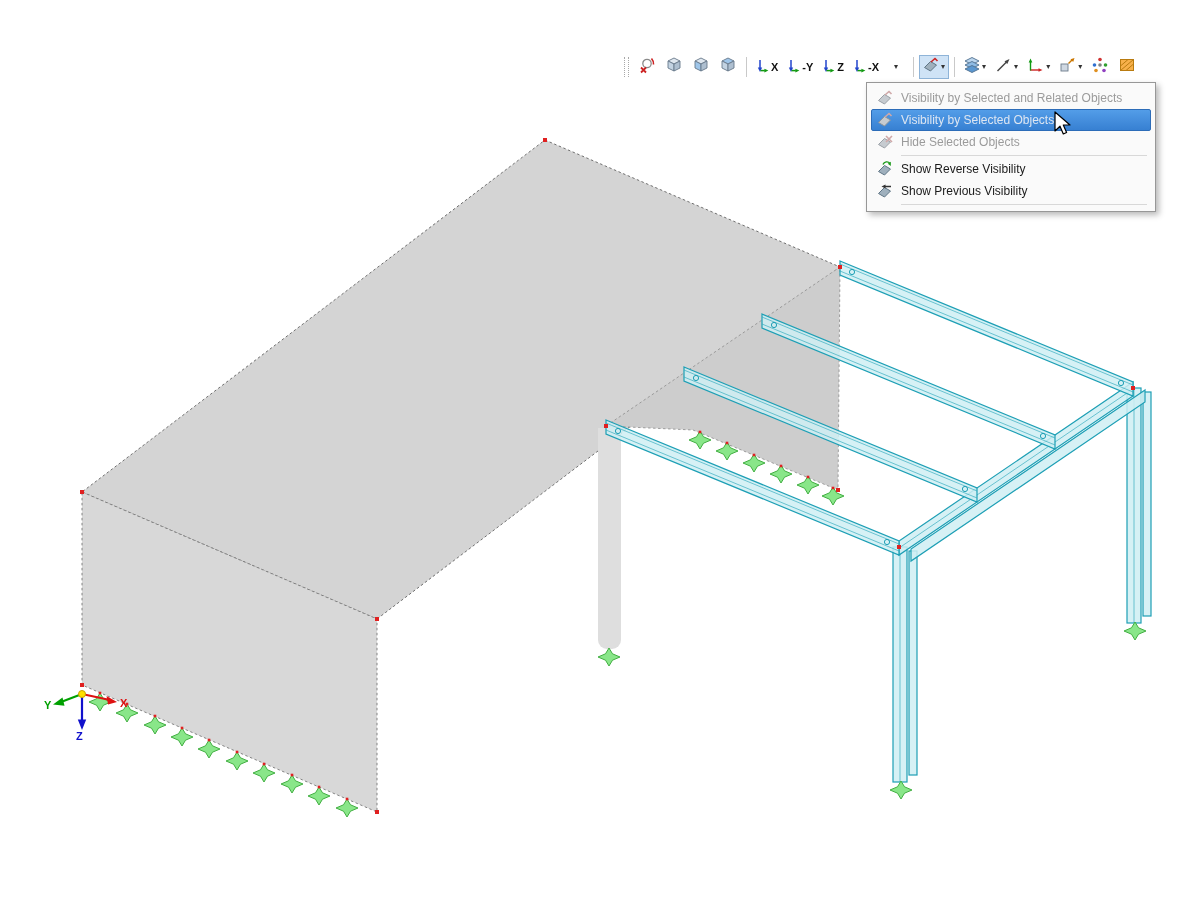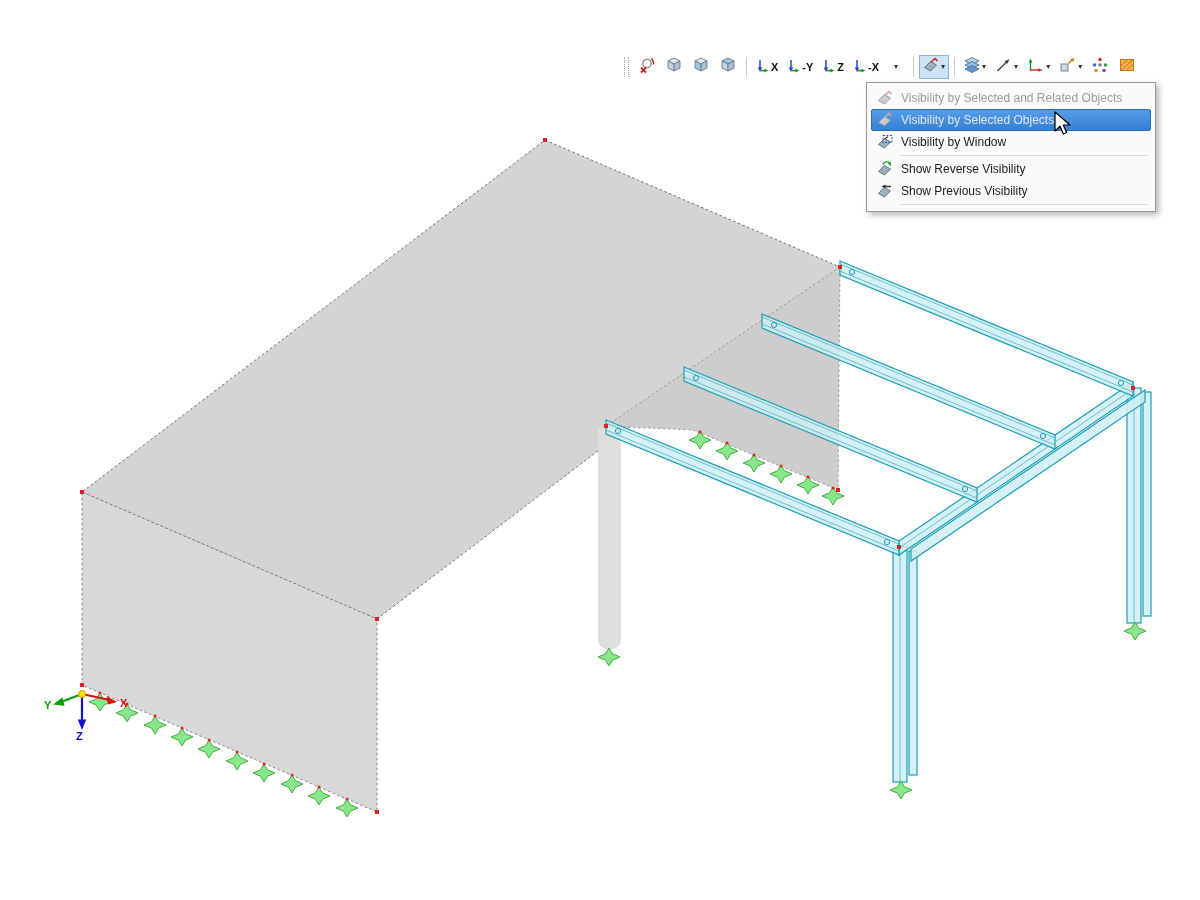--- a/index.html
+++ b/index.html
@@ -357,31 +357,30 @@
     <div class="mi disabled highlighted">
       <span class="mi-icon">
         <svg width="16" height="16" viewBox="0 0 16 16">
           <polygon points="1.5,10.5 7.5,4.5 13.5,8 7.5,14" fill="#c6cbd0" stroke="#8f959b" stroke-width="1"></polygon>
           <path d="M8,5 L12,1.5 L14.5,4" stroke="#cfa8a8" stroke-width="1.6" fill="none"></path>
         </svg>
       </span>
       <span class="mi-label">Visibility by Selected Objects</span>
     </div>
 
-
-    <div class="mi">
+    <div class="mi disabled">
       <span class="mi-icon">
         <svg width="16" height="16" viewBox="0 0 16 16">
-          <polygon points="1.5,10.5 7.5,4.5 13.5,8 7.5,14" fill="#9fb0bd" stroke="#5f7585" stroke-width="1"></polygon>
-          <rect x="6" y="1.5" width="9" height="7" fill="none" stroke="#2255cc" stroke-width="1" stroke-dasharray="2,1.5"></rect>
-          <path d="M8,5 L11,2.5" stroke="#cc2222" stroke-width="1.4" fill="none"></path>
-        </svg>
-      </span>
-      <span class="mi-label">Visibility by Window</span>
+          <polygon points="1.5,10.5 7.5,4.5 13.5,8 7.5,14" fill="#c6cbd0" stroke="#9aa0a6" stroke-width="1"></polygon>
+          <path d="M9,2 L15,8 M15,2 L9,8" stroke="#cfa8a8" stroke-width="1.6"></path>
+        </svg>
+      </span>
+      <span class="mi-label">Hide Selected Objects</span>
     </div>
+
 
     <div class="msep"></div>
 
     <div class="mi">
       <span class="mi-icon">
         <svg width="16" height="16" viewBox="0 0 16 16">
           <polygon points="1.5,10.5 7.5,4.5 13.5,8 7.5,14" fill="#9fb0bd" stroke="#5f7585" stroke-width="1"></polygon>
           <path d="M6,3.5 A4,4 0 0 1 13,2.5" fill="none" stroke="#1a9a1a" stroke-width="1.4"></path>
           <polygon points="13.8,5 13.8,0.8 10.8,2.8" fill="#1a9a1a"></polygon>
         </svg>

